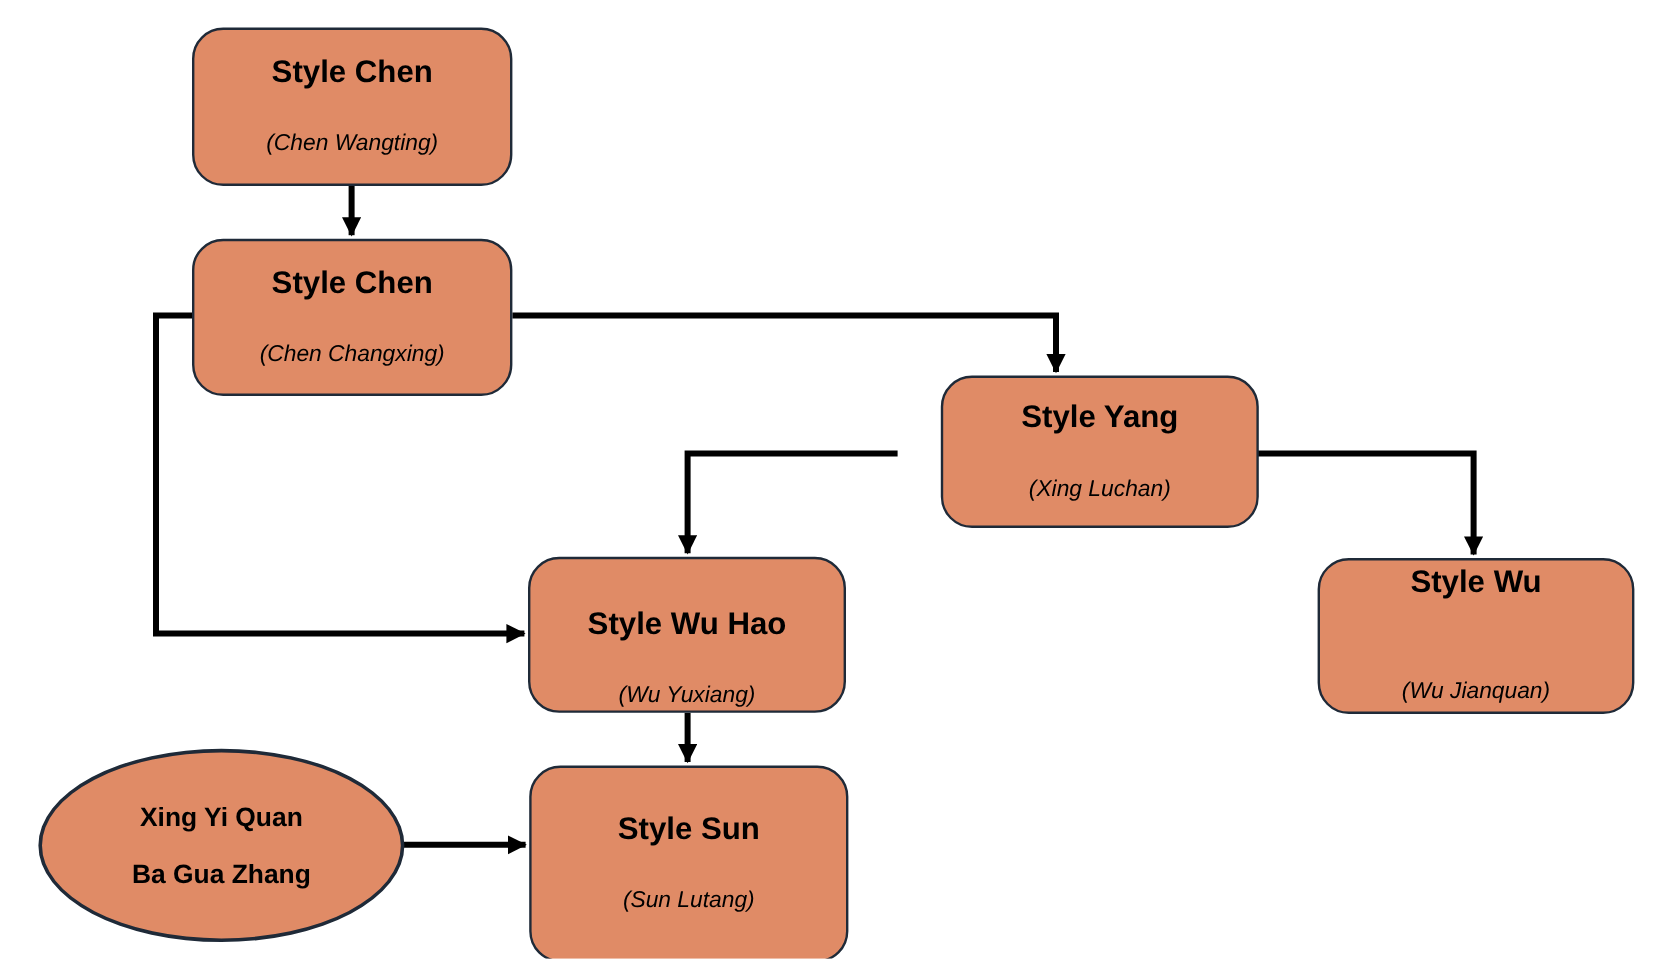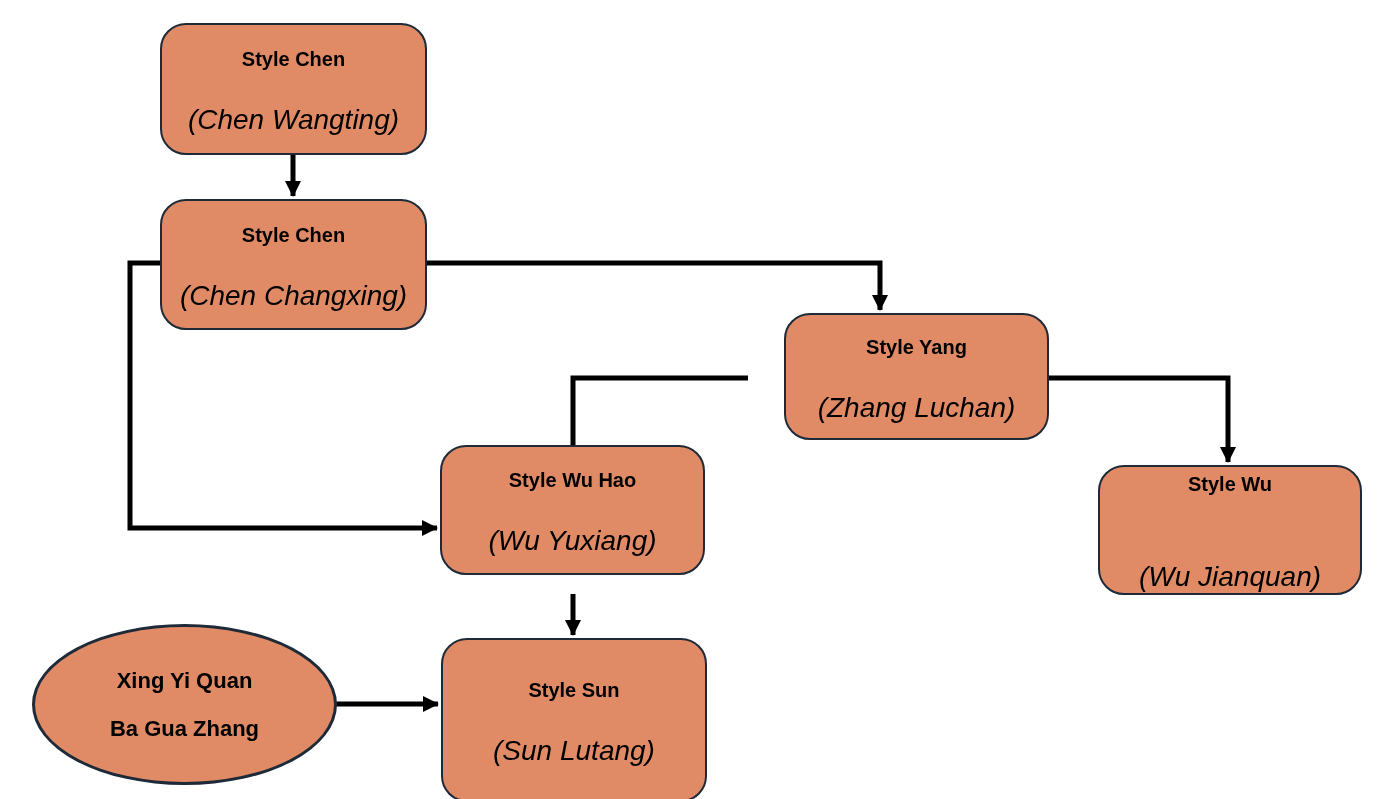--- a/index.html
+++ b/index.html
@@ -39,26 +39,26 @@
     display: flex;
     flex-direction: column;
     align-items: center;
     justify-content: center;
     gap: 4px;
     text-align: center;
     color: var(--text, #000000);
   }
   .node .title {
     font-weight: 700;
-    font-size: 20px;
+    font-size: 26px;
     line-height: 26px;
   }
   .node .sub {
     font-style: italic;
-    font-size: 28px;
+    font-size: 19px;
     line-height: 24px;
     margin-top: 32px;
   }
   .node.ellipse {
     border-radius: 50%;
     border-width: 3px;
     gap: 22px;
   }
   .node.ellipse .line {
     font-weight: 700;
@@ -102,24 +102,24 @@
     <span class="sub">(Chen Wangting)</span>
   </div>
 
   <div class="node" style="left:160px; top:199px; width:267px; height:131px;">
     <span class="title">Style Chen</span>
     <span class="sub">(Chen Changxing)</span>
   </div>
 
   <div class="node" style="left:784px; top:313px; width:265px; height:127px;">
     <span class="title">Style Yang</span>
-    <span class="sub">(Zhang Luchan)</span>
+    <span class="sub">(Xing Luchan)</span>
   </div>
 
-  <div class="node" style="left:440px; top:445px; width:265px; height:130px;">
+  <div class="node" style="left:440px; top:464px; width:265px; height:130px;justify-content:flex-end;">
     <span class="title">Style Wu Hao</span>
     <span class="sub">(Wu Yuxiang)</span>
   </div>
 
   <div class="node" style="left:1098px; top:465px; width:264px; height:130px;gap:36px;">
     <span class="title">Style Wu</span>
     <span class="sub">(Wu Jianquan)</span>
   </div>
 
   <div class="node" style="left:441px; top:638px; width:266px; height:164px;">

